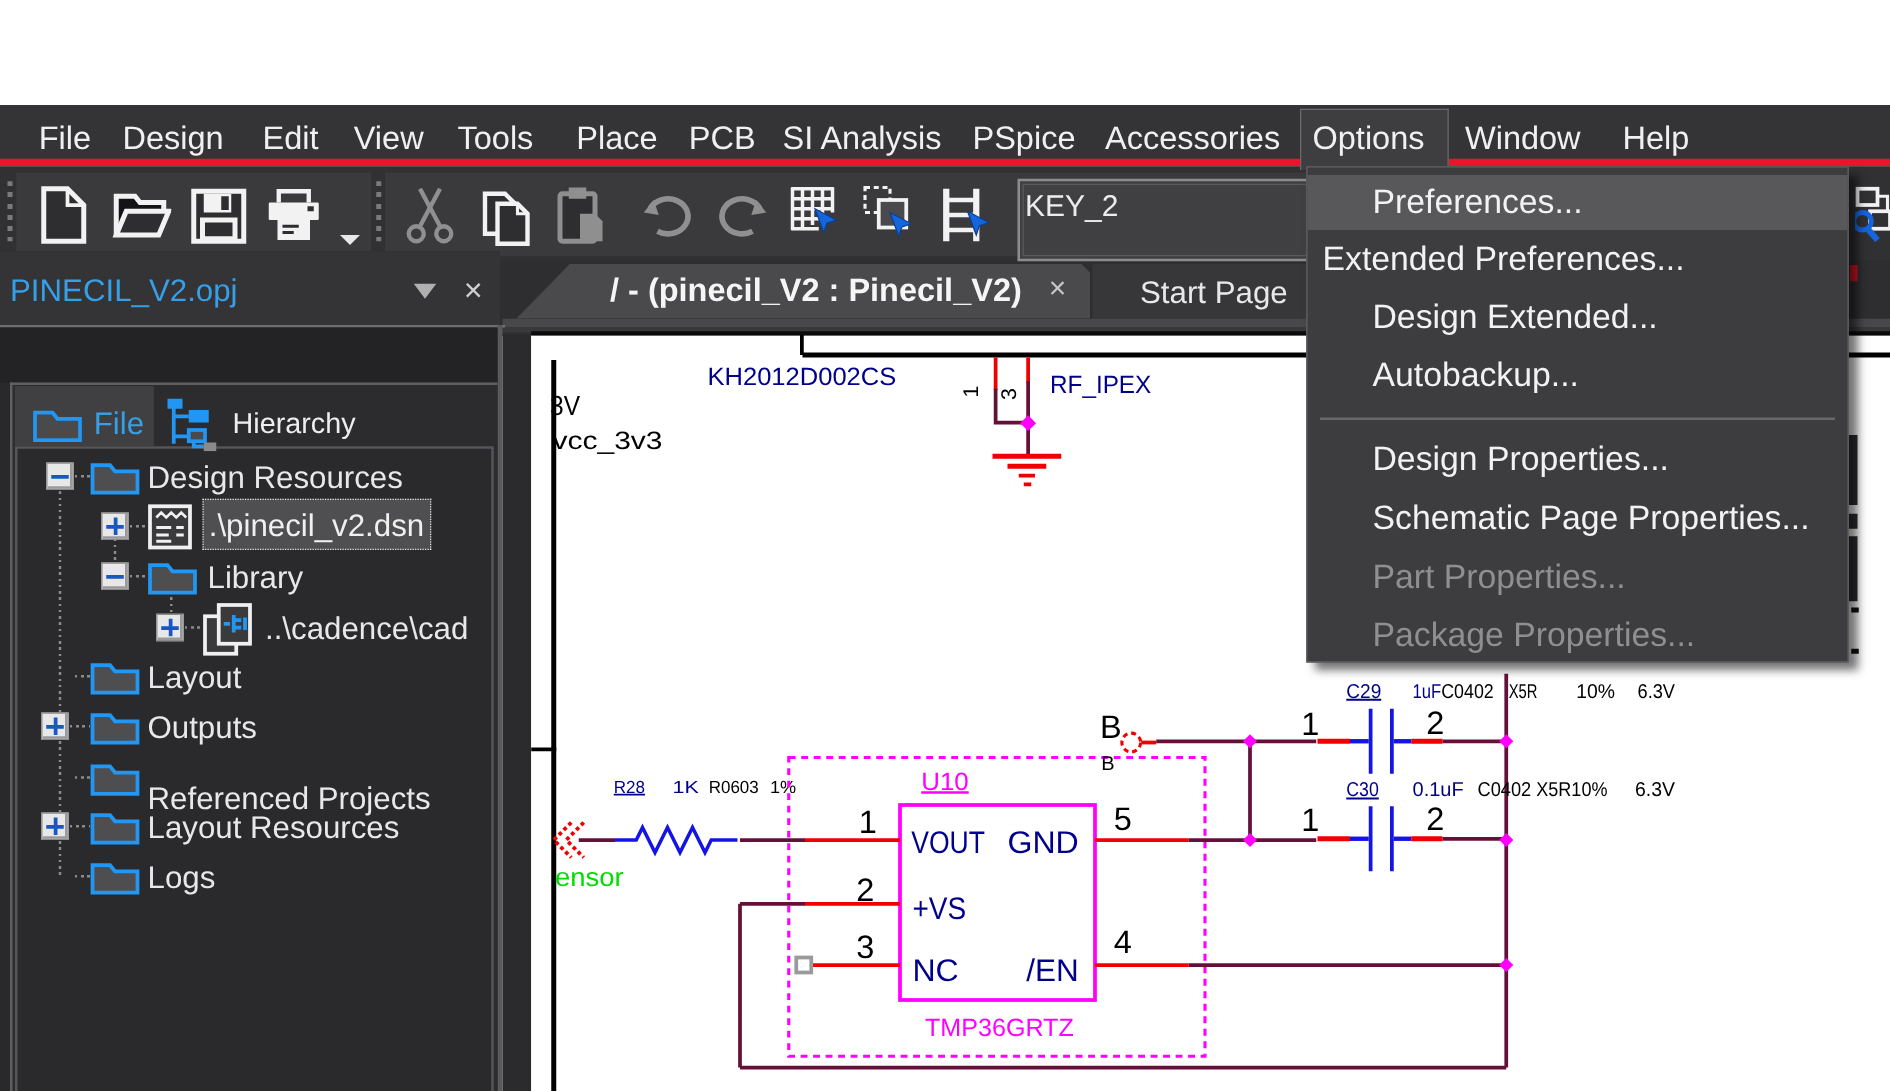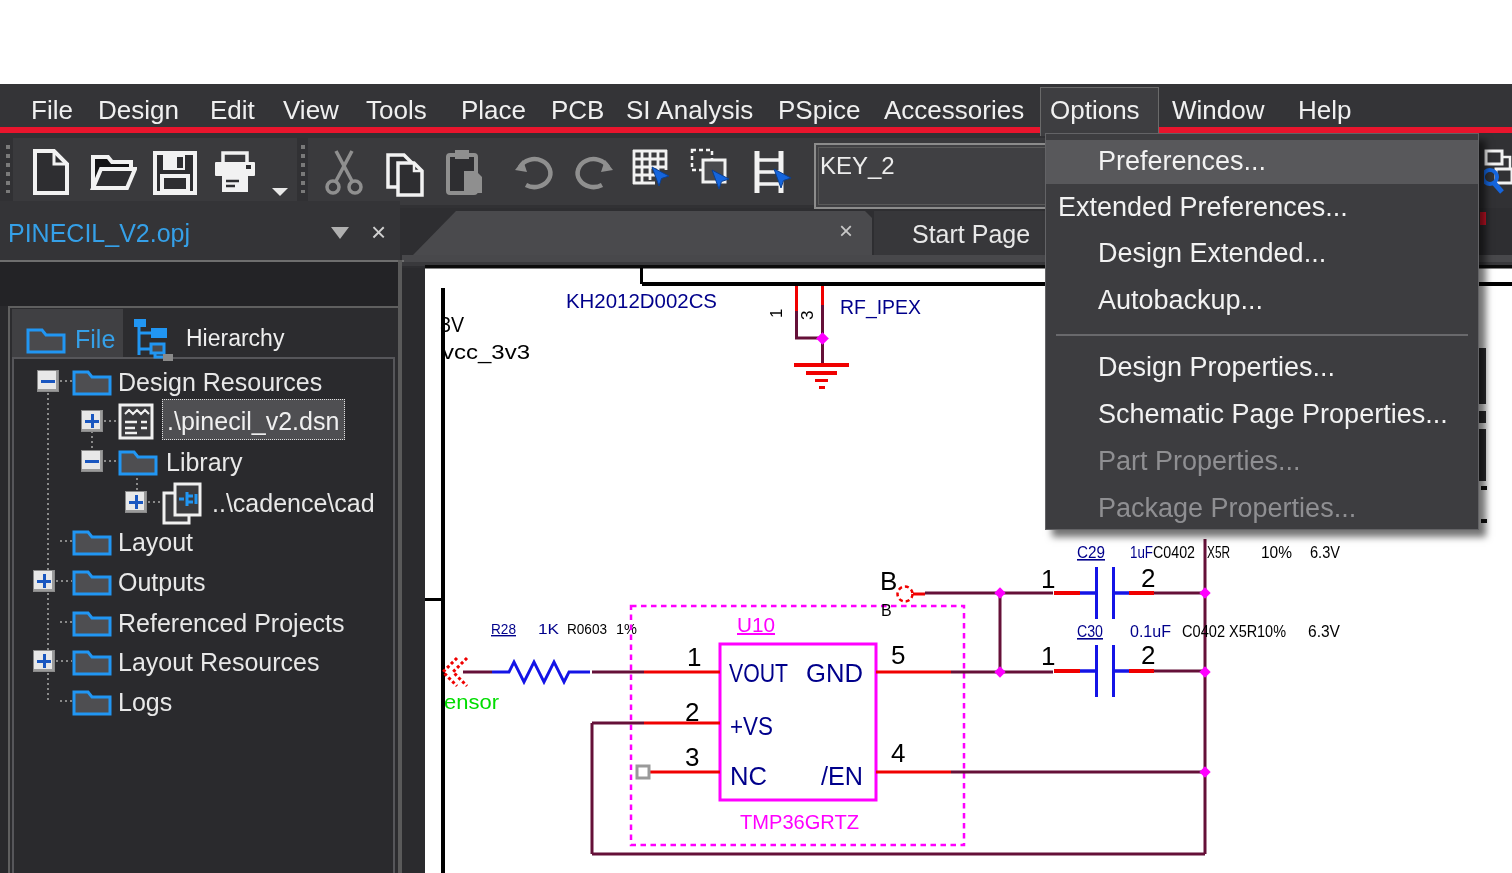--- a/index.html
+++ b/index.html
@@ -119,20 +119,21 @@
 
   <div class="abs" style="left:814px;top:102px;width:260px;height:66px;background:#404043;border:2px solid #8c8c8c;z-index:5;">
      <div class="abs" style="left:2px;top:2px;right:2px;bottom:2px;border:1px solid #5a5a5a;"></div>
      <div class="abs" style="left:4px;top:7px;color:#ececec;font-size:24px;">KEY_2</div>
   </div>
 
   <div class="abs" id="tabbar" style="left:400px;top:167px;width:1112px;height:61px;background:#2e2e31;"></div>
   <div class="abs" id="tab2" style="left:874px;top:170px;width:270px;height:44px;background:#37373a;"></div>
   <div class="abs" style="left:912px;top:179px;color:#e8e8e8;font-size:25px;z-index:2;">Start Page</div>
   <div class="abs" id="tab1" style="left:413px;top:170px;width:459px;height:44px;background:#4a4a4d;clip-path:polygon(43px 0, 452px 0, 459px 7px, 459px 44px, 0 44px);"></div>
+  <div class="abs" style="left:488px;top:176px;color:#f5f5f5;font-size:26px;font-weight:bold;z-index:2;">/ - (pinecil_V2 : Pinecil_V2)</div>
   <div class="abs" style="left:839px;top:176px;color:#c8c8c8;font-size:24px;z-index:2;">×</div>
   <div class="abs" style="left:402px;top:214px;width:1110px;height:7px;background:#48484b;"></div>
   <div class="abs" style="left:402px;top:221px;width:1110px;height:4px;background:#39393c;"></div>
 
   <div class="abs" id="panel" style="left:0;top:160px;width:400px;height:713px;background:#29292c;"></div>
   <div class="abs" style="left:0;top:160px;width:400px;height:59px;background:#343437;"></div>
   <div class="abs" style="left:8px;top:178px;color:#35a0e8;font-size:25px;z-index:2;">PINECIL_V2.opj</div>
   <div class="abs" style="left:331px;top:186px;z-index:2;width:0;height:0;border-left:9px solid transparent;border-right:9px solid transparent;border-top:12px solid #b0b0b0;"></div>
   <div class="abs" style="left:371px;top:176px;color:#d0d0d0;font-size:26px;z-index:2;">×</div>
   <div class="abs" style="left:0;top:219px;width:404px;height:2px;background:#6e6e6e;"></div>
@@ -211,21 +212,21 @@
       <div class="abs" style="left:42.5px;top:533px;width:3px;height:14px;background:#1a57c0;z-index:4;"></div>
       <div class="abs" style="left:56px;top:539px;width:16px;height:2px;background-image:repeating-linear-gradient(to right,#8a8a8a 0 2px,transparent 2px 5px);z-index:2;"></div>
       <svg class="abs" style="left:72px;top:525px;z-index:3" width="40" height="30">
         <path d="M2 28 V6 h14 l4 5 h18 v17 z" fill="#4e4e51" stroke="#2196f3" stroke-width="3"></path>
       </svg>
       <div class="abs" style="left:118px;top:527px;color:#e8e8e8;font-size:25px;z-index:3;">Outputs</div>
       <div class="abs" style="left:60px;top:580px;width:12px;height:2px;background-image:repeating-linear-gradient(to right,#8a8a8a 0 2px,transparent 2px 5px);z-index:2;"></div>
       <svg class="abs" style="left:72px;top:566px;z-index:3" width="40" height="30">
         <path d="M2 28 V6 h14 l4 5 h18 v17 z" fill="#4e4e51" stroke="#2196f3" stroke-width="3"></path>
       </svg>
-      <div class="abs" style="left:118px;top:568px;color:#e8e8e8;font-size:25px;z-index:3;">Referenced Projects</div>
+      <div class="abs" style="left:118px;top:584px;color:#e8e8e8;font-size:25px;z-index:3;">Referenced Projects</div>
       <div class="abs" style="left:33px;top:609px;width:22px;height:22px;background:#e8e8e8;border:1px solid #8a8a8a;z-index:3;box-shadow:inset -2px -2px 0 #9a9a9a;"></div>
       <div class="abs" style="left:37px;top:618.5px;width:14px;height:3px;background:#1a57c0;z-index:4;"></div>
       <div class="abs" style="left:42.5px;top:613px;width:3px;height:14px;background:#1a57c0;z-index:4;"></div>
       <div class="abs" style="left:56px;top:619px;width:16px;height:2px;background-image:repeating-linear-gradient(to right,#8a8a8a 0 2px,transparent 2px 5px);z-index:2;"></div>
       <svg class="abs" style="left:72px;top:605px;z-index:3" width="40" height="30">
         <path d="M2 28 V6 h14 l4 5 h18 v17 z" fill="#4e4e51" stroke="#2196f3" stroke-width="3"></path>
       </svg>
       <div class="abs" style="left:118px;top:607px;color:#e8e8e8;font-size:25px;z-index:3;">Layout Resources</div>
       <div class="abs" style="left:60px;top:659px;width:12px;height:2px;background-image:repeating-linear-gradient(to right,#8a8a8a 0 2px,transparent 2px 5px);z-index:2;"></div>
       <svg class="abs" style="left:72px;top:645px;z-index:3" width="40" height="30">

